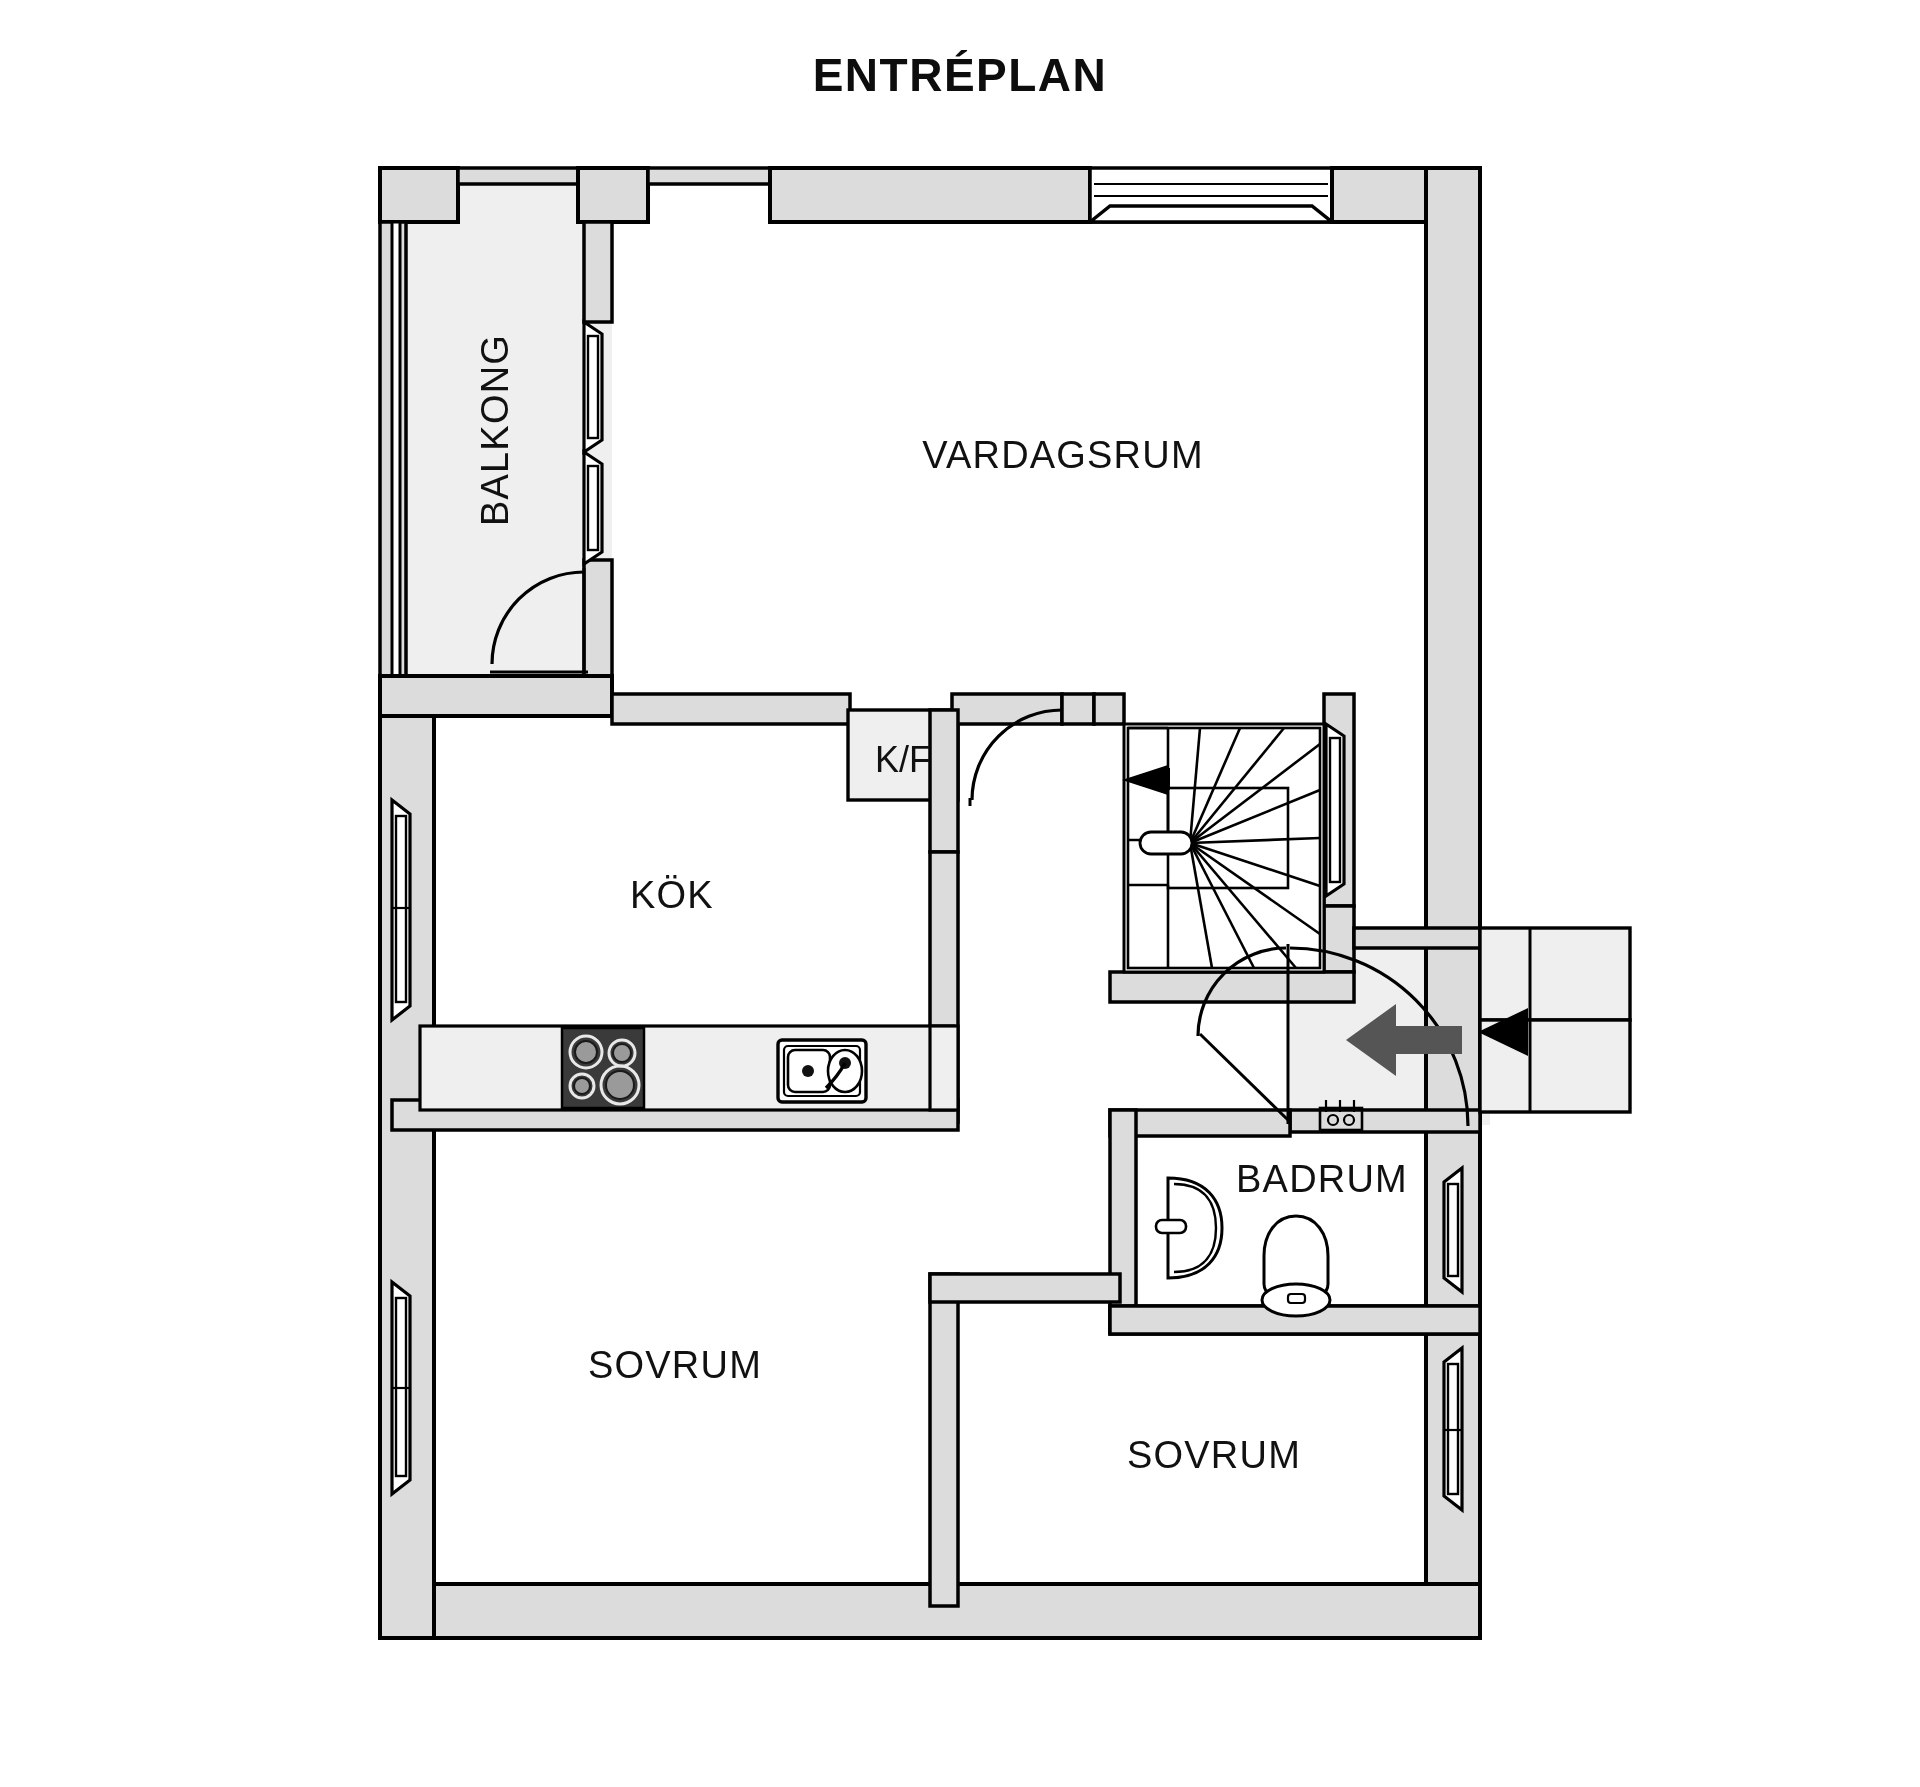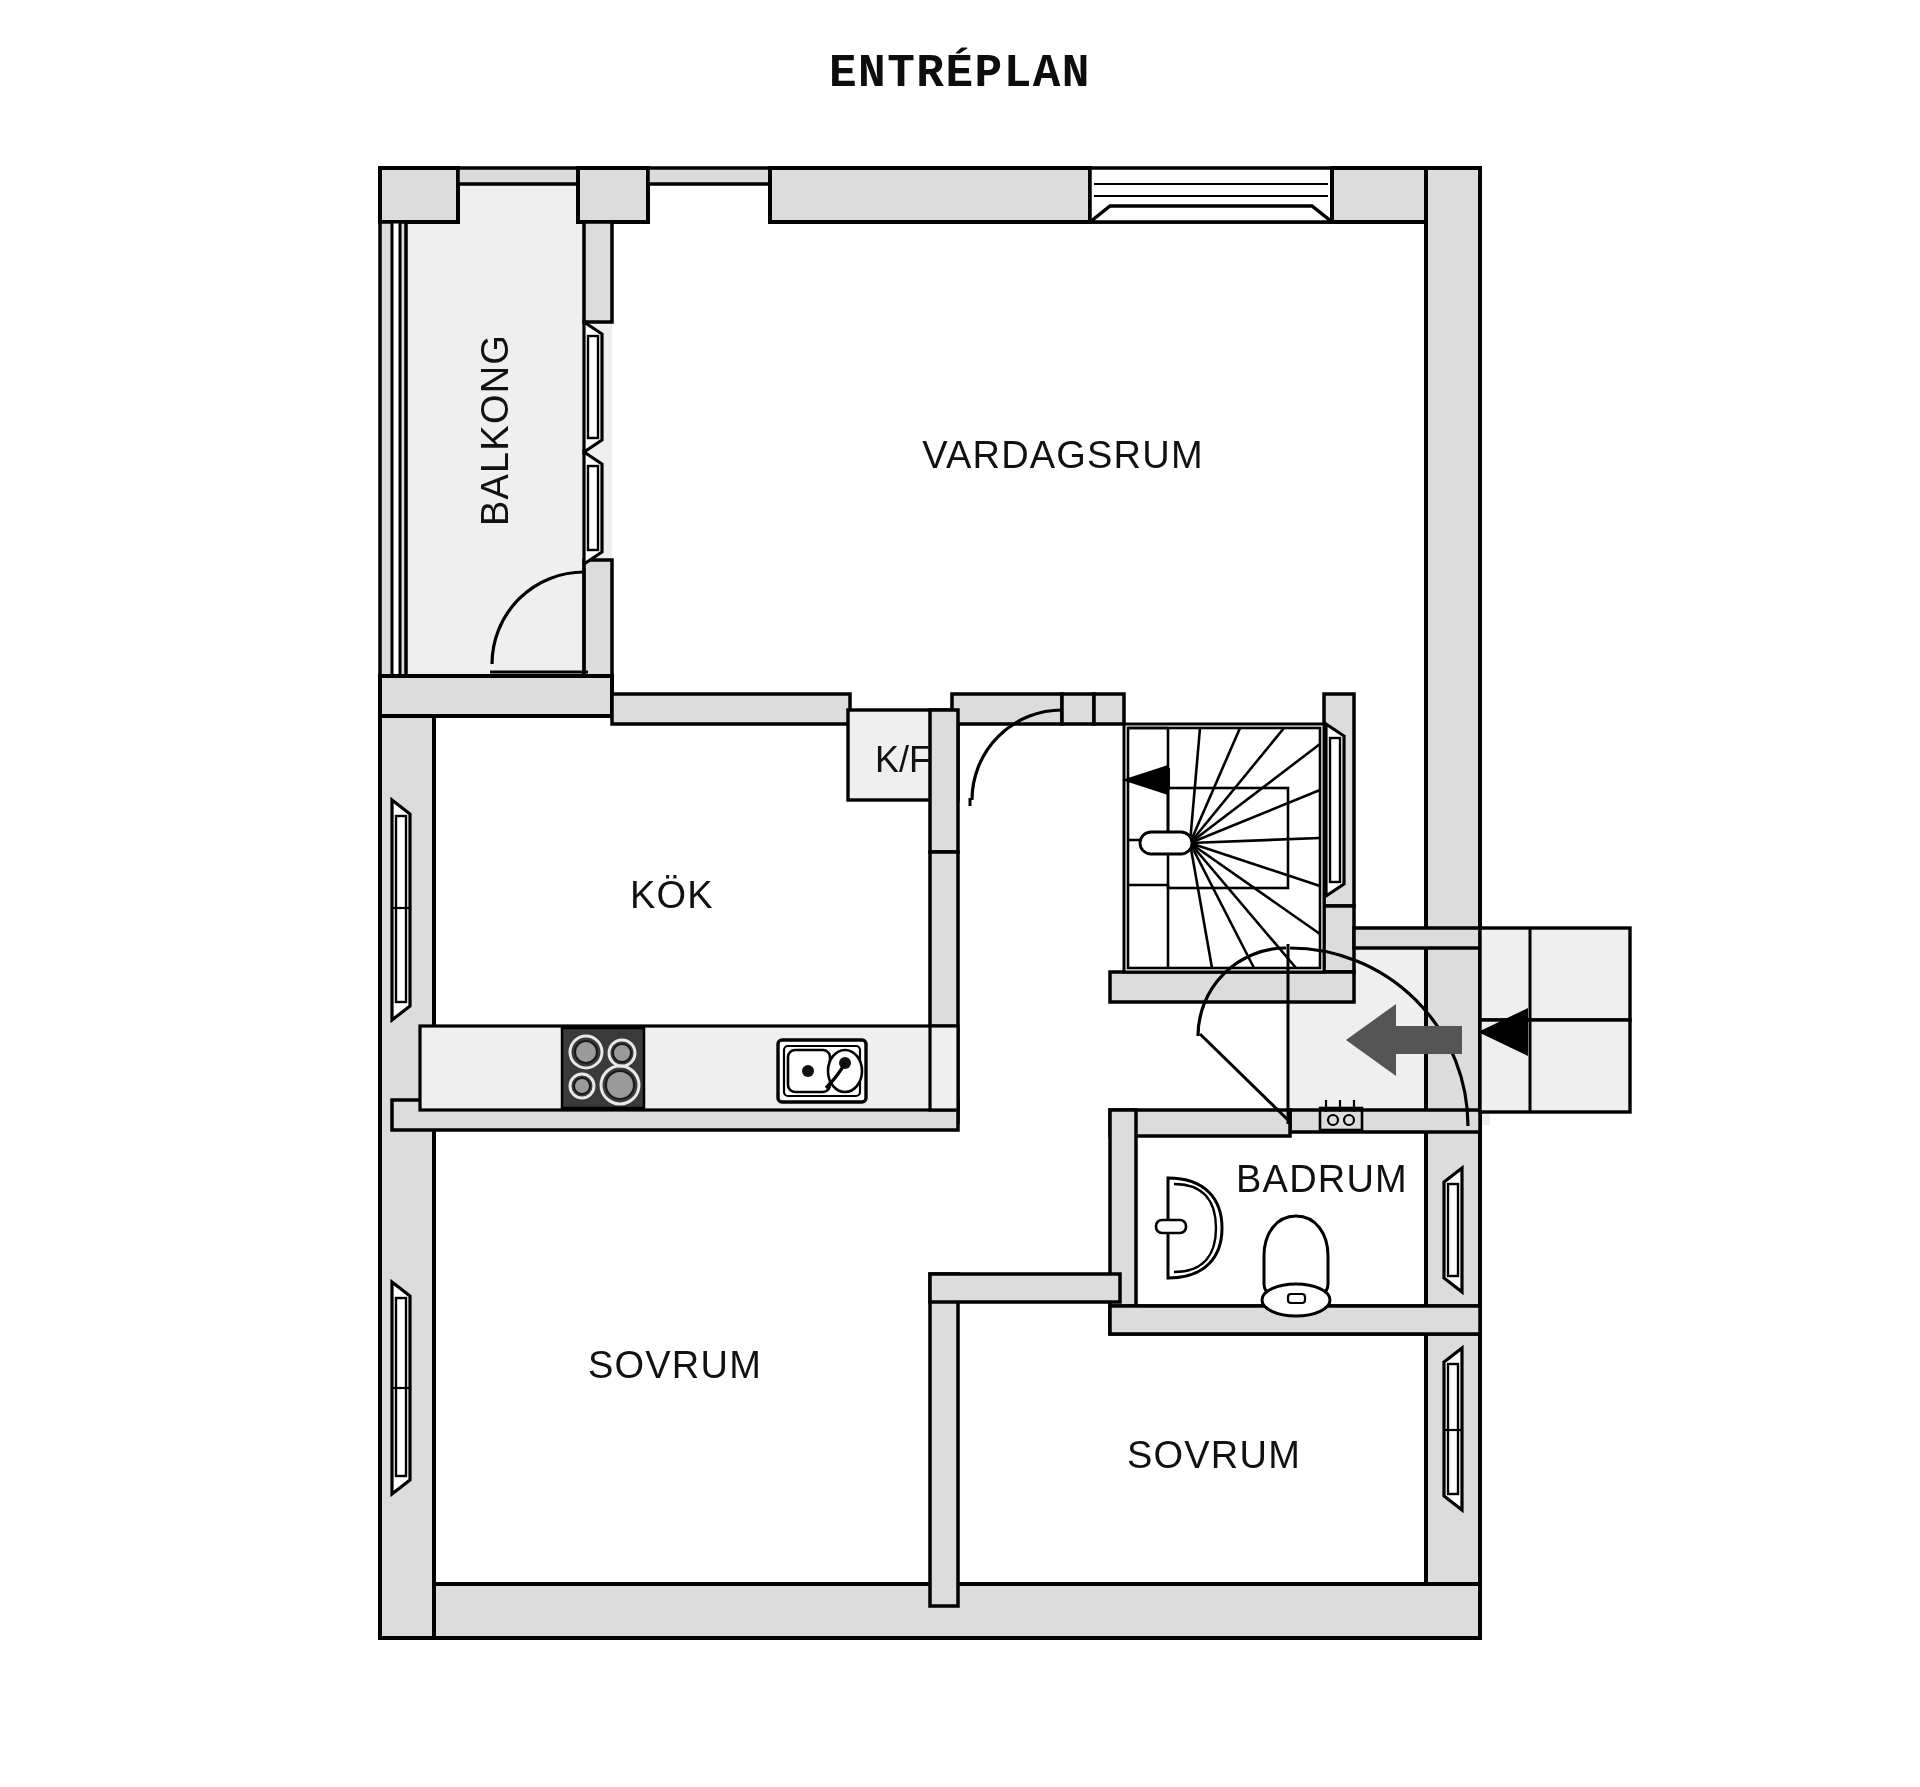--- a/index.html
+++ b/index.html
@@ -19,21 +19,21 @@
     width: 1920px;
     height: 1787px;
     background: #ffffff;
   }
   #plan-title {
     position: absolute;
     top: 48px;
     left: 0;
     width: 1920px;
     text-align: center;
-    font-family: Liberation Mono, monospace;
+    font-family: Liberation Sans, sans-serif;
     font-weight: bold;
     font-size: 46px;
     letter-spacing: 1.5px;
     color: #0d0d0d;
   }
   #floorplan-svg {
     position: absolute;
     top: 0;
     left: 0;
   }

